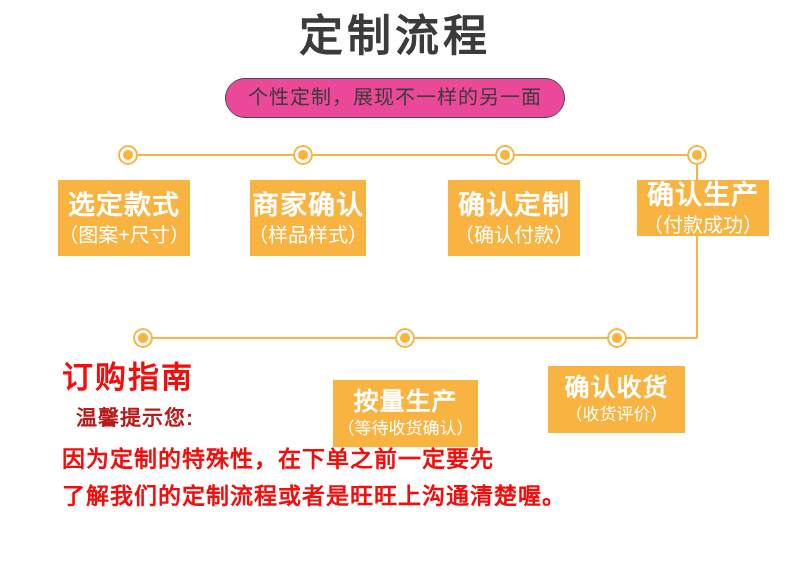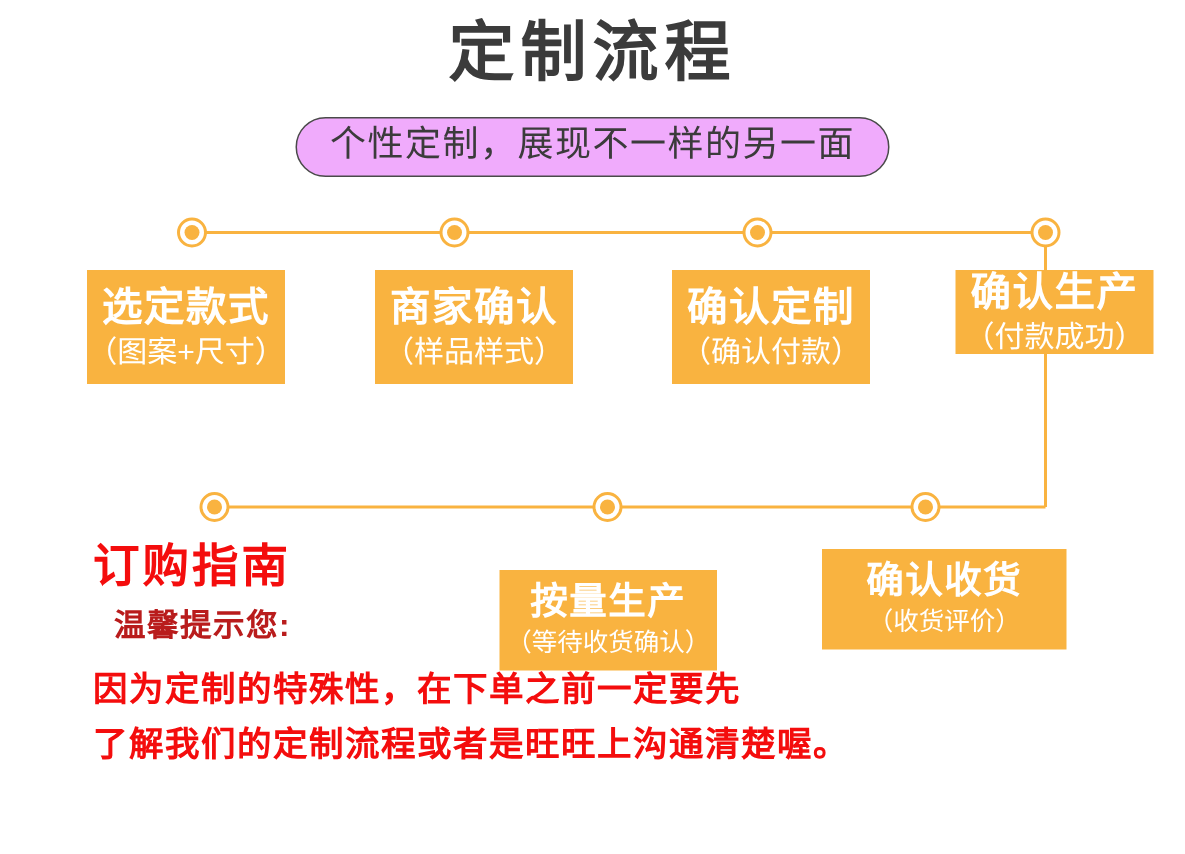--- a/index.html
+++ b/index.html
@@ -34,26 +34,26 @@
     white-space: nowrap;
   }
   .subtitle-pill {
     position: absolute;
     left: 50%;
     top: 78px;
     transform: translateX(-50%);
     border: 1.5px solid #4a4a4a;
     border-radius: 22px;
     padding: 5px 22px 7px 22px;
-    font-size: 24px;
+    font-size: 20px;
     color: #3b3b3b;
     letter-spacing: 1px;
     line-height: 26px;
     white-space: nowrap;
-    background: #f0abfc;
+    background: #ec4899;
   }
 
   
   .line-h {
     position: absolute;
     height: 2px;
     background: #f9b340;
   }
   .line-v {
     position: absolute;
@@ -166,41 +166,41 @@
 
   <div class="node" style="left:133px; top:328px;"></div>
   <div class="node" style="left:395px; top:328px;"></div>
   <div class="node" style="left:607px; top:328px;"></div>
 
   <div class="step-box" style="left:58px; top:180px; width:132px; height:76px;">
     <div class="step-main">选定款式</div>
     <div class="step-sub">（图案+尺寸）</div>
   </div>
 
-  <div class="step-box" style="left:250px; top:180px; width:132px; height:76px;">
+  <div class="step-box" style="left:250px; top:180px; width:116px; height:76px;">
     <div class="step-main">商家确认</div>
     <div class="step-sub">（样品样式）</div>
   </div>
 
   <div class="step-box" style="left:448px; top:180px; width:132px; height:76px;">
     <div class="step-main">确认定制</div>
     <div class="step-sub">（确认付款）</div>
   </div>
 
   <div class="step-box" style="left:637px; top:180px; width:132px; height:56px;">
     <div class="step-main">确认生产</div>
     <div class="step-sub">（付款成功）</div>
   </div>
 
   <div class="step-box small" style="left:333px; top:380px; width:145px; height:67px;">
     <div class="step-main">按量生产</div>
     <div class="step-sub">（等待收货确认）</div>
   </div>
 
-  <div class="step-box small" style="left:548px; top:366px; width:163px; height:67px;">
+  <div class="step-box small" style="left:548px; top:366px; width:137px; height:67px;">
     <div class="step-main">确认收货</div>
     <div class="step-sub">（收货评价）</div>
   </div>
 
   <div class="guide-title">订购指南</div>
 
   <div class="guide-lead">温馨提示您:</div>
 
   <div class="guide-line guide-line-1">因为定制的特殊性，在下单之前一定要先</div>
 

